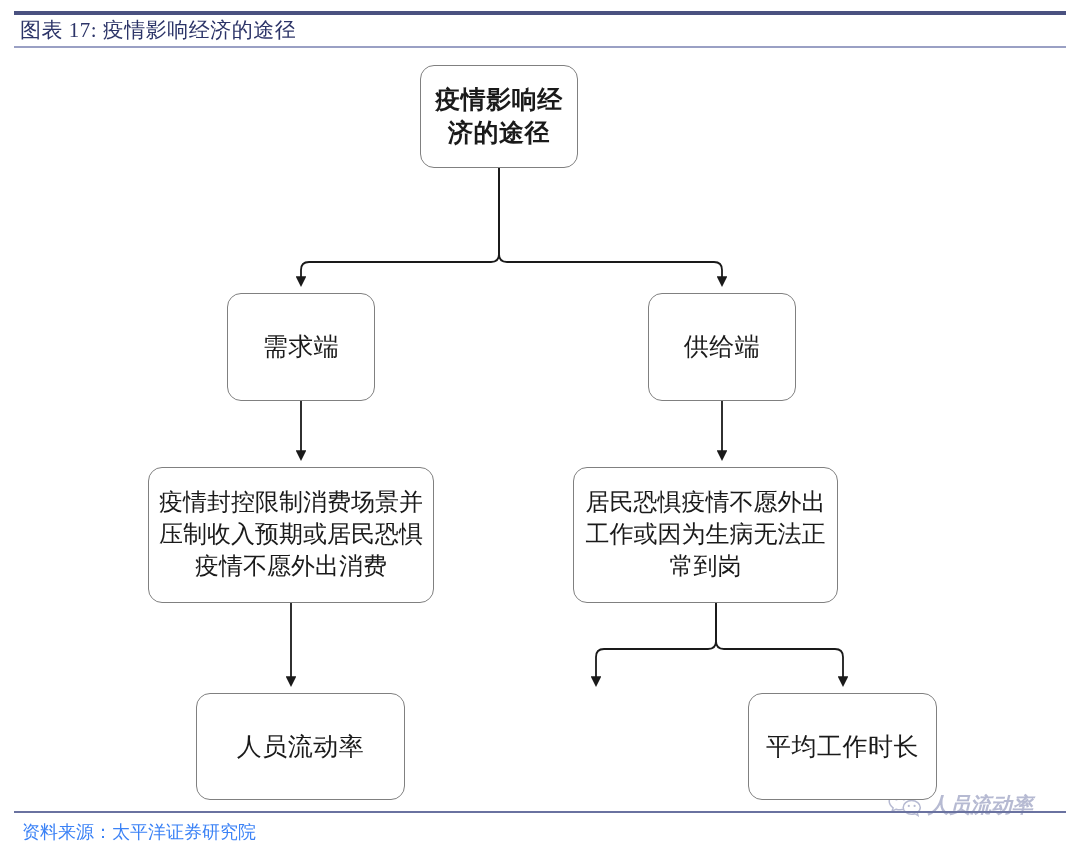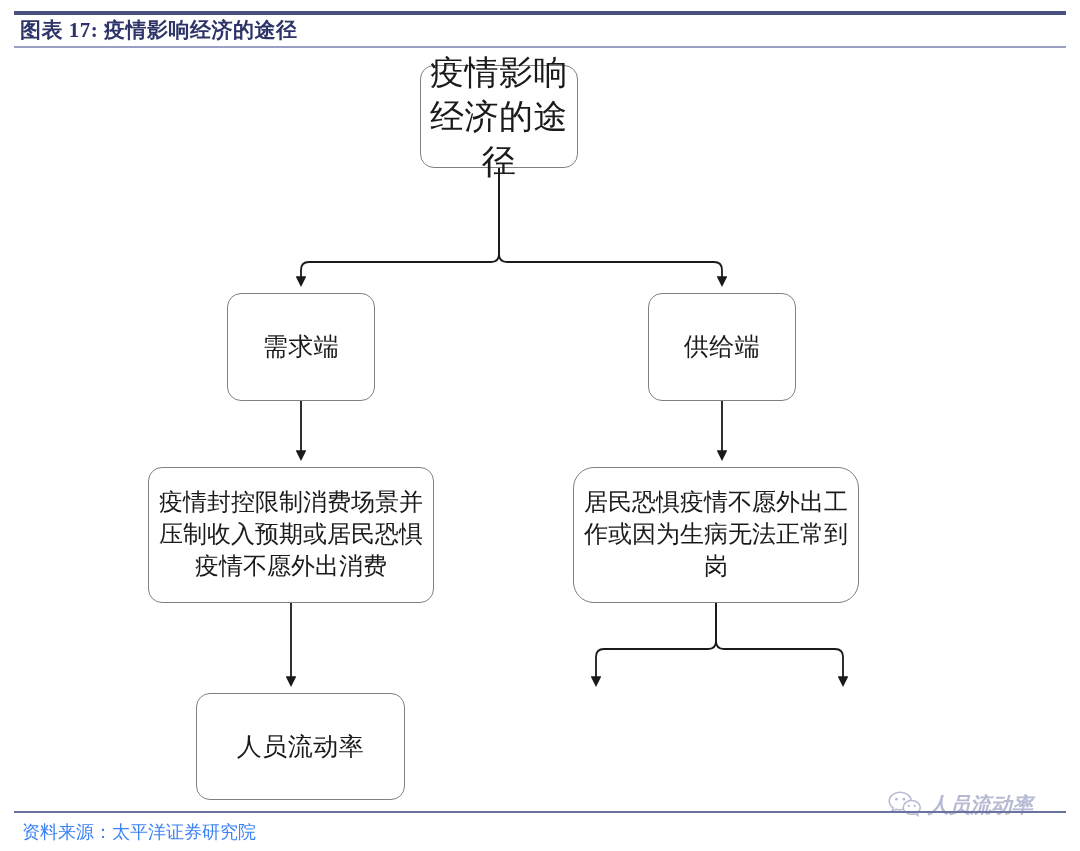--- a/index.html
+++ b/index.html
@@ -34,21 +34,21 @@
     width: 1052px;
     height: 2px;
     background: #9aa0c4;
   }
   .chart-title {
     position: absolute;
     left: 20px;
     top: 16px;
     font-family: "Liberation Serif", "DejaVu Serif", serif;
     font-size: 21px;
-    font-weight: 700;
+    font-weight: 400;
     color: #2c3468;
     letter-spacing: 0.5px;
     white-space: nowrap;
   }
 
   
   .rule-footer {
     position: absolute;
     left: 14px;
     top: 811px;
@@ -100,29 +100,29 @@
     text-align: center;
     color: #1a1a1a;
     font-family: "DejaVu Sans", "Liberation Sans", sans-serif;
     z-index: 3;
   }
   .node .node-label {
     display: block;
     padding: 0 6px;
   }
   .node-root   { left: 420px; top: 65px;  width: 158px; height: 103px; }
-  .node-root   .node-label { font-size: 34px; line-height: 1.30; letter-spacing: 0.5px; }
+  .node-root   .node-label { font-size: 25px; line-height: 1.30; letter-spacing: 0.5px; font-weight: bold; }
 
   .node-demand { left: 227px; top: 293px; width: 148px; height: 108px; }
   .node-supply { left: 648px; top: 293px; width: 148px; height: 108px; font-family: Liberation Serif, serif; }
   .node-demand .node-label,
   .node-supply .node-label { font-size: 25px; line-height: 1.2; letter-spacing: 0.5px; text-align: right; }
 
   .node-demand-detail { left: 148px; top: 467px; width: 286px; height: 136px; }
-  .node-supply-detail { left: 573px; top: 467px; width: 286px; height: 136px; border-radius: 21px; }
+  .node-supply-detail { left: 573px; top: 467px; width: 265px; height: 136px; }
   .node-demand-detail .node-label,
   .node-supply-detail .node-label { font-size: 24px; line-height: 1.33; letter-spacing: 0px; }
 
   .node-mobility { left: 196px; top: 693px; width: 209px; height: 107px; }
   .node-lfpr     { left: 502px; top: 693px; width: 189px; height: 107px; }
   .node-hours    { left: 748px; top: 693px; width: 189px; height: 107px; }
   .node-mobility .node-label,
   .node-lfpr .node-label,
   .node-hours .node-label { font-size: 25px; line-height: 1.2; letter-spacing: 0.5px; }
 
@@ -183,20 +183,23 @@
 
   <div class="node node-supply-detail">
     <span class="node-label">居民恐惧疫情不愿外出工作或因为生病无法正常到岗</span>
   </div>
 
   <div class="node node-mobility">
     <span class="node-label">人员流动率</span>
   </div>
 
 
+  <div class="node node-hours">
+    <span class="node-label">平均工作时长</span>
+  </div>
 
   <div class="watermark">
     <svg class="wechat-icon" width="34" height="30" viewBox="0 0 34 30" xmlns="http://www.w3.org/2000/svg">
       <path d="M12.2 2.2 C5.9 2.2 1.2 6.3 1.2 11.1 C1.2 13.8 2.7 16.2 5.1 17.8 L4.1 21.2 L8.0 19.2 C9.3 19.6 10.7 19.8 12.2 19.8 C18.5 19.8 23.2 15.8 23.2 11.1 C23.2 6.3 18.5 2.2 12.2 2.2 Z" fill="none" stroke="#7b82ae" stroke-width="1.5"></path>
       <circle cx="8.4" cy="9.2" r="1.4" fill="#7b82ae"></circle>
       <circle cx="15.9" cy="9.2" r="1.4" fill="#7b82ae"></circle>
       <path d="M23.6 10.6 C18.9 10.6 15.2 13.7 15.2 17.4 C15.2 21.1 18.9 24.2 23.6 24.2 C24.7 24.2 25.8 24.0 26.8 23.7 L30.0 25.4 L29.2 22.5 C31.1 21.2 32.3 19.4 32.3 17.4 C32.3 13.7 28.4 10.6 23.6 10.6 Z" fill="#ffffff" stroke="#7b82ae" stroke-width="1.5"></path>
       <circle cx="20.8" cy="15.9" r="1.1" fill="#7b82ae"></circle>
       <circle cx="26.6" cy="15.9" r="1.1" fill="#7b82ae"></circle>
     </svg>

